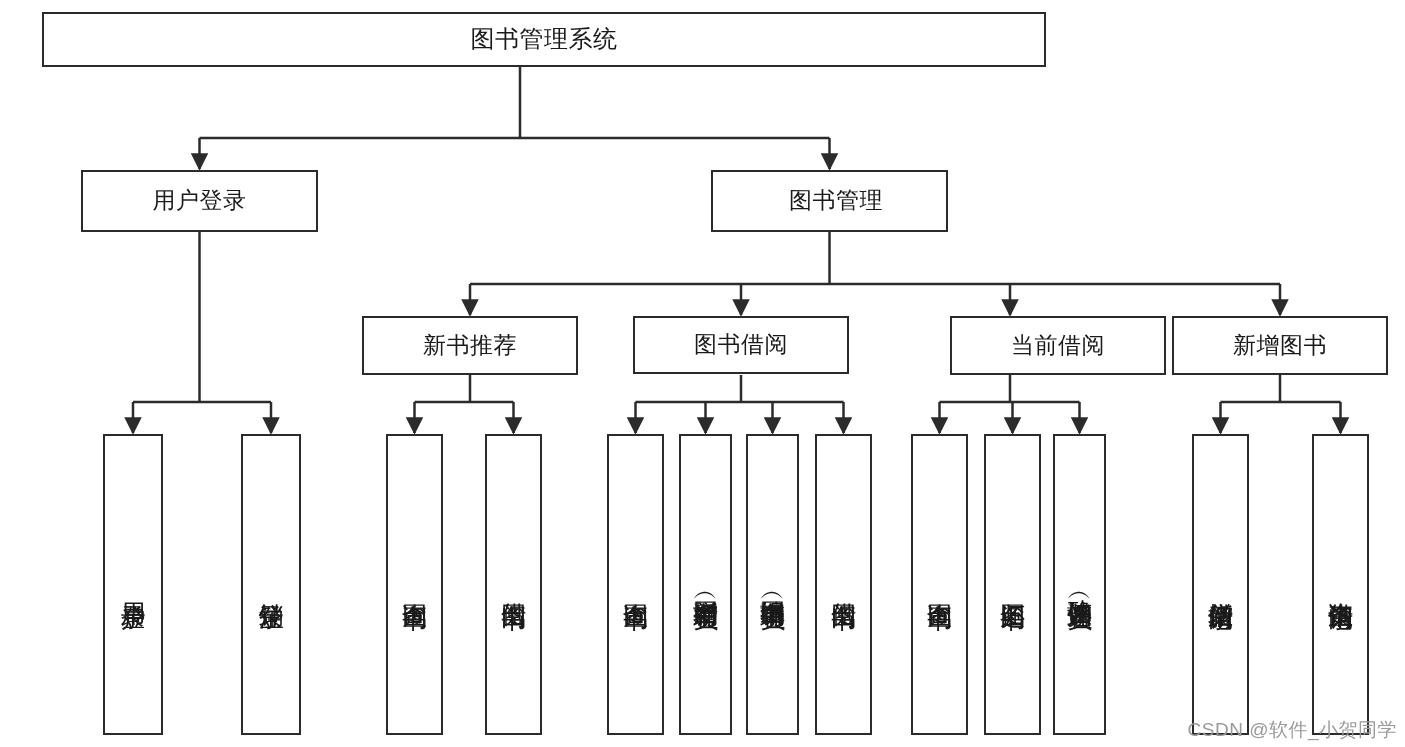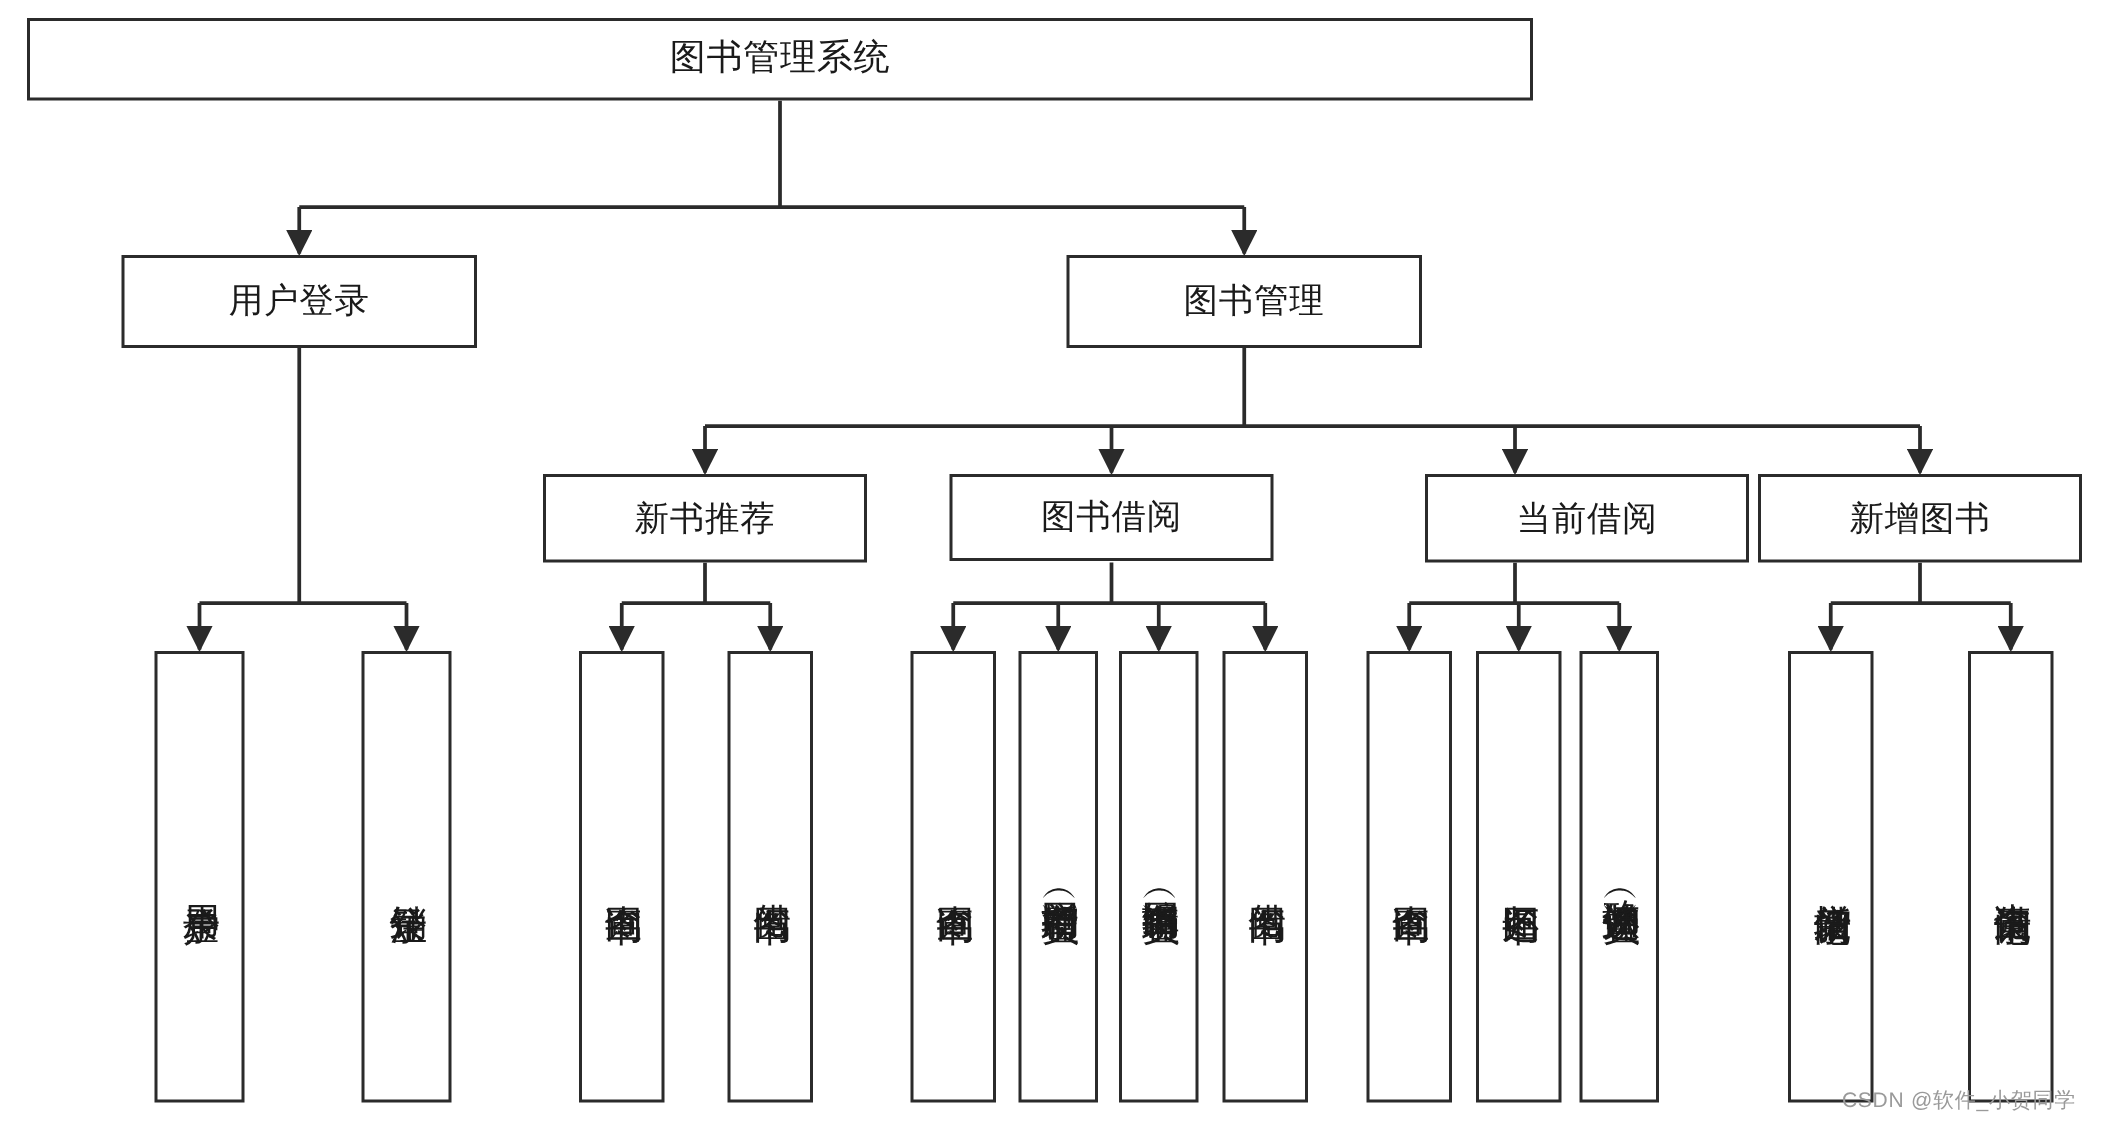--- a/index.html
+++ b/index.html
@@ -37,20 +37,21 @@
     color: #1a1a1a;
   }
   .node-h {
     font-size: 23px;
     line-height: 1.1;
     letter-spacing: 0.5px;
     white-space: nowrap;
   }
   .node-root {
     font-size: 24px;
+    margin-left: 24px;
   }
   .node-v {
     border-width: 2.5px;
     align-items: flex-start;
     padding-top: 0;
   }
   .node-v .vlabel {
     writing-mode: vertical-rl;
     text-orientation: upright;
     font-size: 25px;
@@ -62,23 +63,23 @@
   }
   .vwrap {
     width: 100%;
     height: 100%;
     display: flex;
     align-items: center;
     justify-content: center;
   }
   #watermark {
     position: absolute;
-    right: 21px;
+    right: 8px;
     bottom: 4px;
-    font-size: 14px;
+    font-size: 19px;
     color: #9a9a9a;
     white-space: nowrap;
     letter-spacing: 0.5px;
   }
 </style>
 </head>
 <body>
 
 <div id="canvas">
   <svg id="edges" viewBox="0 0 1405 747" xmlns="http://www.w3.org/2000/svg">

